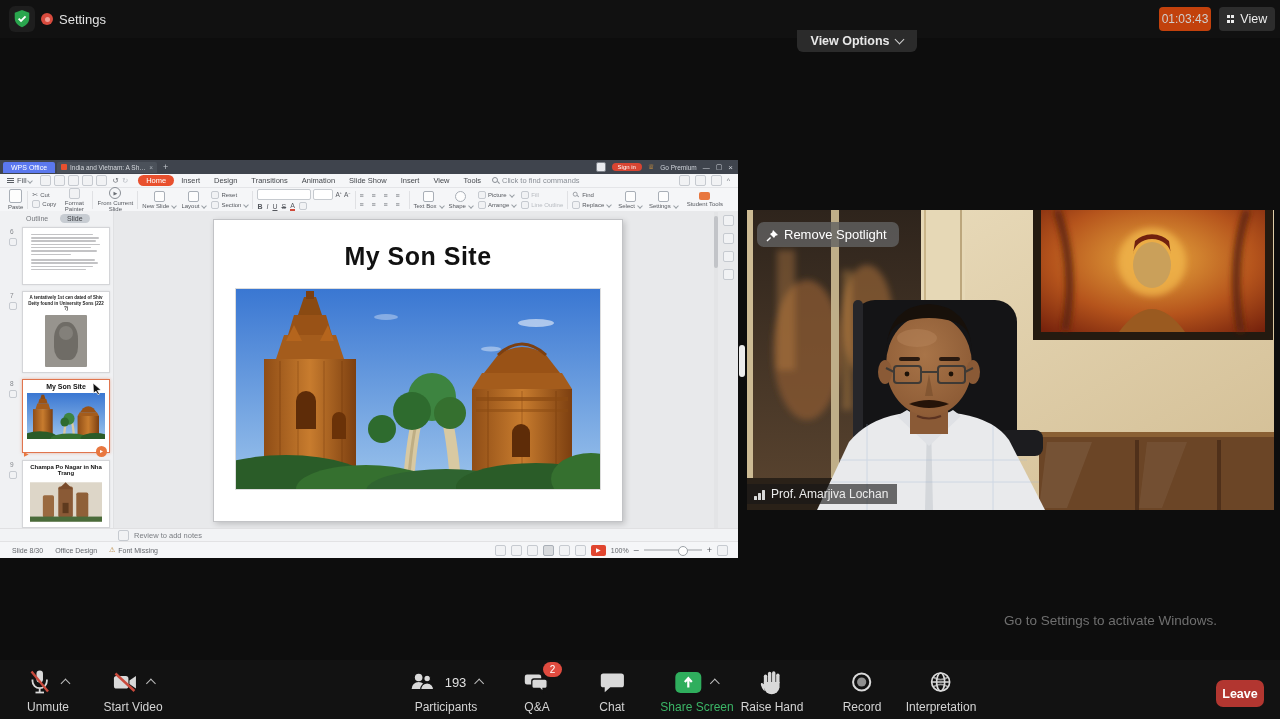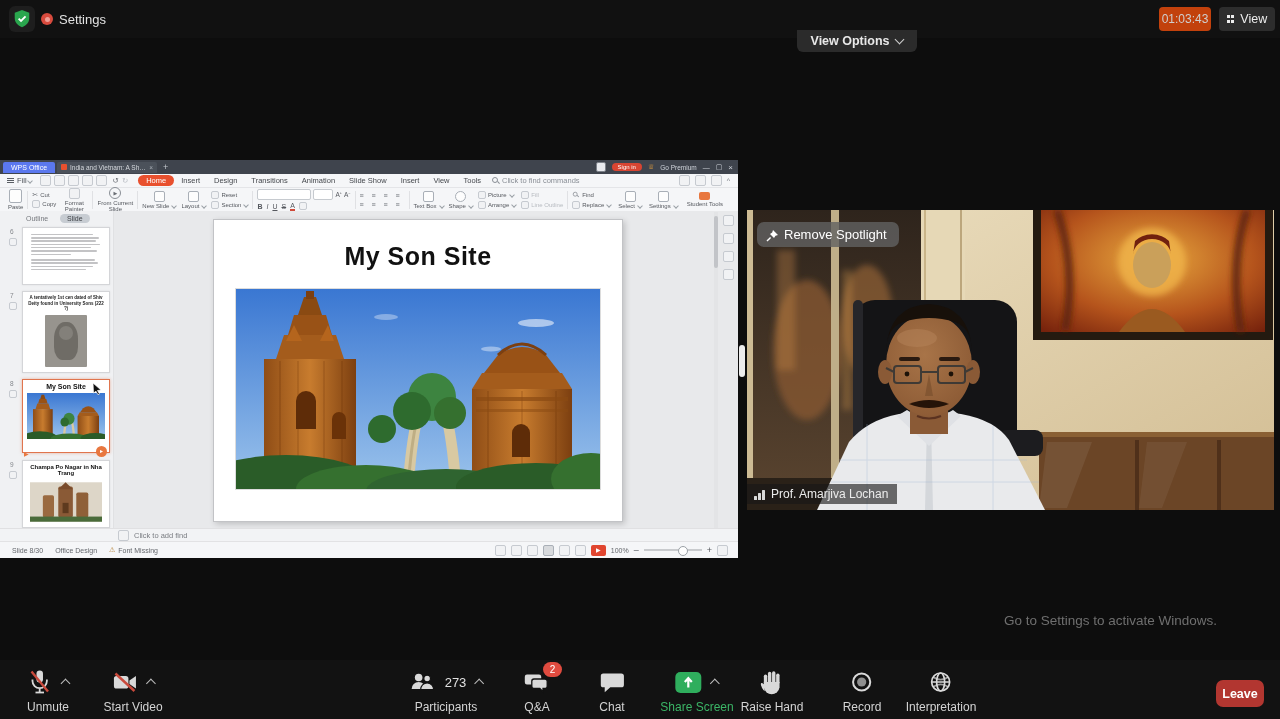--- a/index.html
+++ b/index.html
@@ -457,21 +457,21 @@
 </div>
 <div class="abs" style="left:723px;top:215px;display:flex;flex-direction:column;gap:7px;">
   <span class="chipg"></span>
   <span class="chipg"></span>
   <span class="chipg"></span>
   <span class="chipg"></span>
 </div>
 
 <div class="abs wps-notes">
   <span class="chipg" style="margin-left:118px;"></span>
-  <span style="margin-left:5px;">Click to add find</span>
+  <span style="margin-left:5px;">Review to add notes</span>
 </div>
 
 <div class="abs wps-status">
   <span style="margin-left:12px;">Slide 8/30</span>
   <span style="margin-left:12px;">Office Design</span>
   <span style="margin-left:12px;color:#b07a2a;">⚠</span>
   <span style="margin-left:3px;">Font Missing</span>
   <div style="margin-left:auto;display:flex;align-items:center;gap:5px;padding-right:10px;">
     <span class="chipg"></span>
     <span class="chipg"></span>
@@ -636,21 +636,21 @@
 </div>
 
 <div class="tbtn" style="left:446px;">
   <div class="iconzone row" style="gap:9px;">
     <svg width="26" height="22" viewBox="0 0 26 22">
       <circle cx="9" cy="6.5" r="3.8" fill="#d9d9d9"></circle>
       <path d="M2 18 a7 7 0 0 1 14 0 z" fill="#d9d9d9"></path>
       <circle cx="17.5" cy="7.5" r="3.3" fill="#d9d9d9" stroke="#121212" stroke-width="1.2"></circle>
       <path d="M11 18.5 a6.5 6.5 0 0 1 13 0 z" fill="#d9d9d9" stroke="#121212" stroke-width="1.2"></path>
     </svg>
-    <span style="font-size:13px;color:#e0e0e0;">273</span>
+    <span style="font-size:13px;color:#e0e0e0;">193</span>
     <span class="chup"></span>
   </div>
   <span>Participants</span>
 </div>
 
 <div class="tbtn" style="left:537px;">
   <div class="iconzone" style="position:relative;">
     <svg width="26" height="23" viewBox="0 0 26 23">
       <path d="M2 3.5 h12 a2.2 2.2 0 0 1 2.2 2.2 v5.6 a2.2 2.2 0 0 1 -2.2 2.2 h-3.4 l-3.4 3.4 v-3.4 H2 a2.2 2.2 0 0 1 -2.2 -2.2 V5.7 A2.2 2.2 0 0 1 2 3.5 Z" transform="translate(1,0)" fill="#d9d9d9"></path>
       <path d="M10 8 h11 a2.2 2.2 0 0 1 2.2 2.2 v5 a2.2 2.2 0 0 1 -2.2 2.2 h-2 v3.2 l-3.2 -3.2 h-5.8 a2.2 2.2 0 0 1 -2.2 -2.2 v-5 A2.2 2.2 0 0 1 10 8 Z" fill="#d9d9d9" stroke="#121212" stroke-width="1.3"></path>

